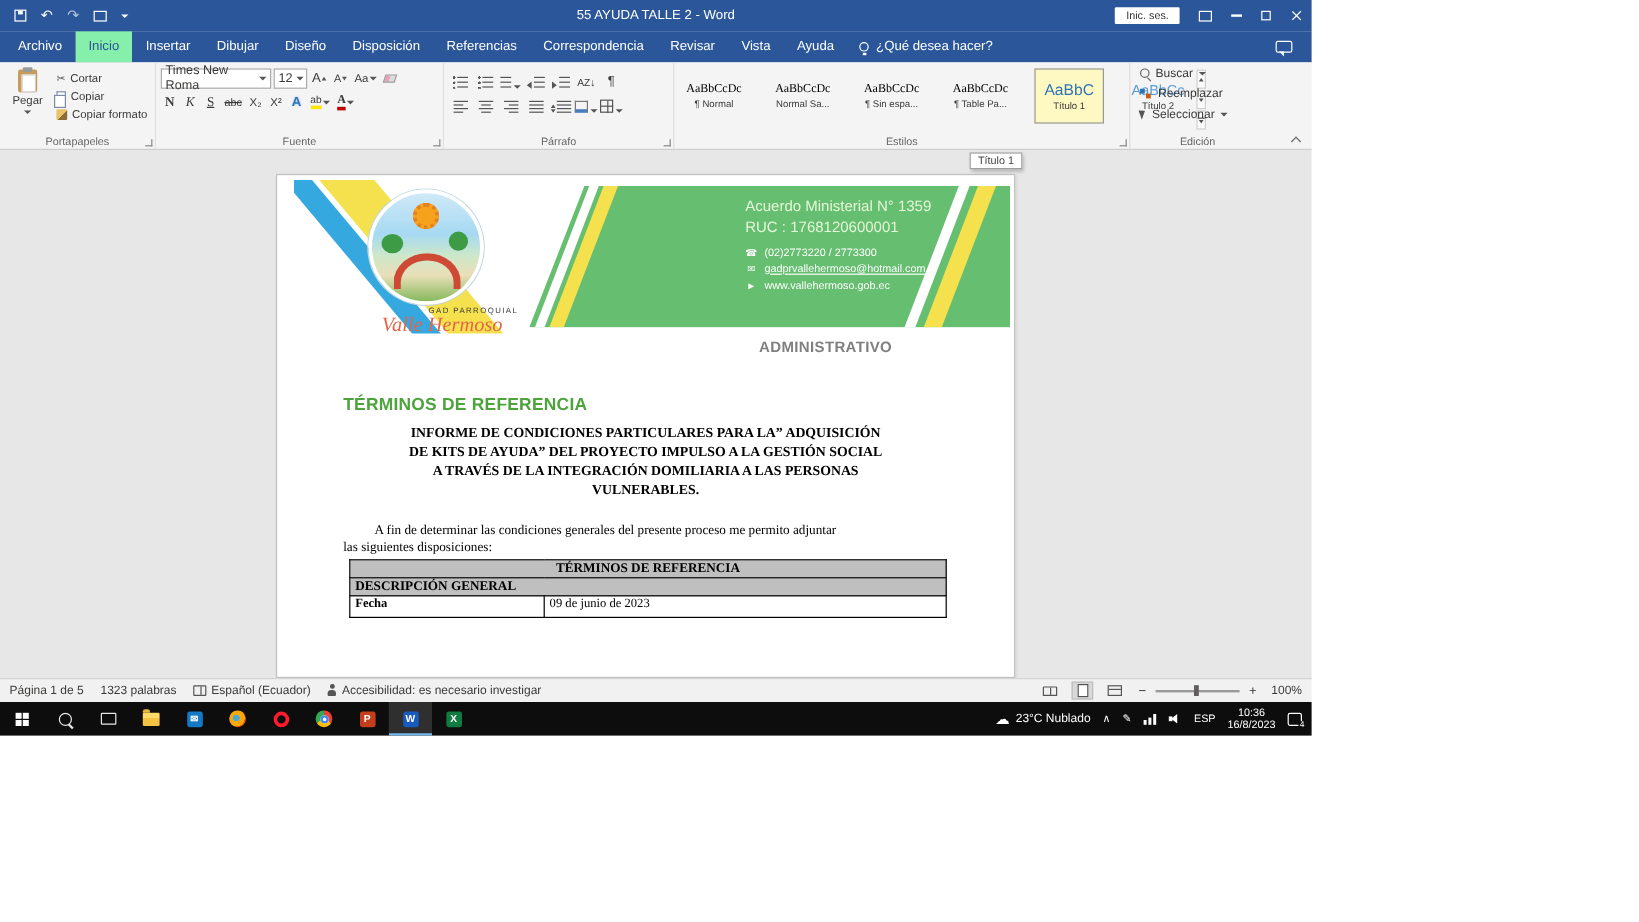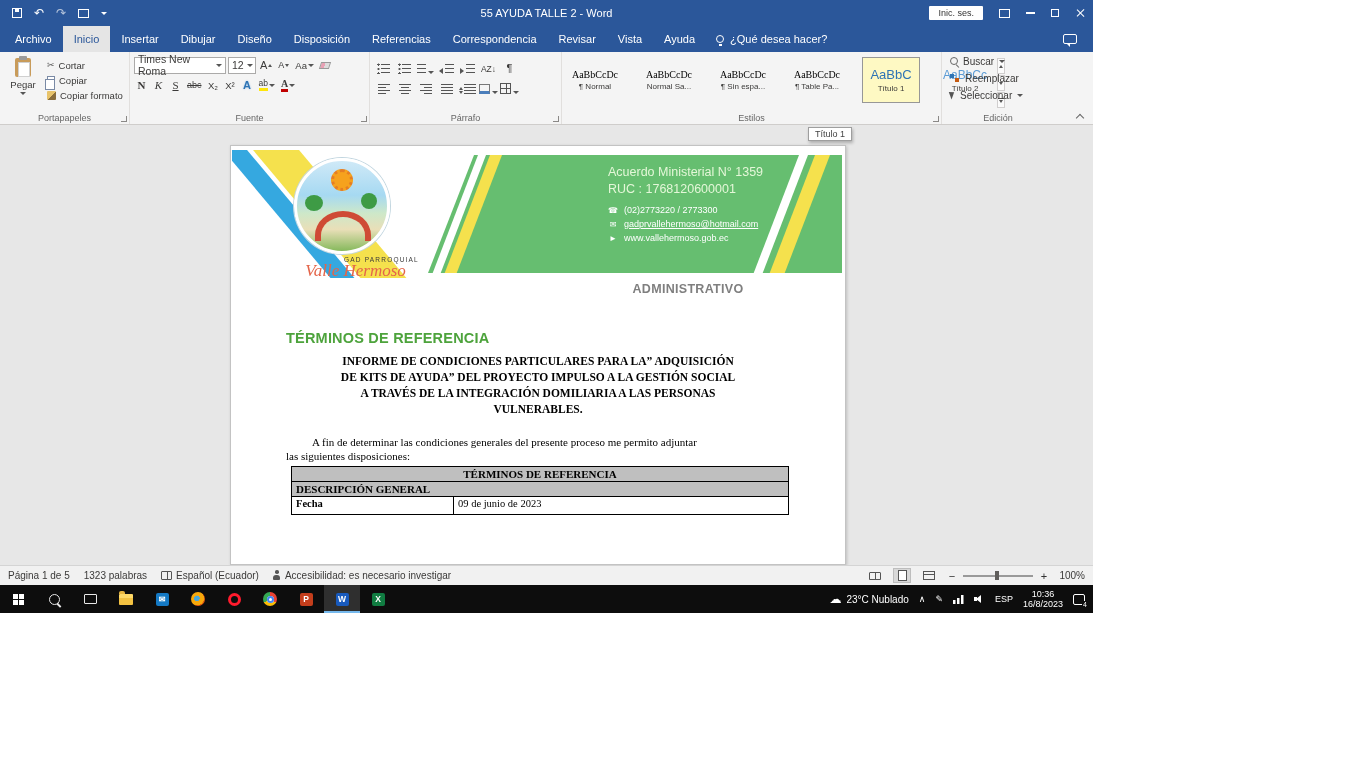--- a/index.html
+++ b/index.html
@@ -23,21 +23,21 @@
 .i-ribopt{width:11px;height:9px;border:1.5px solid #fff}
 .i-min{width:9px;height:1.5px;background:#fff}
 .i-max{width:8px;height:8px;border:1.5px solid #fff}
 .i-close{position:relative;width:10px;height:10px}
 .i-close::before,.i-close::after{content:"";position:absolute;left:4.5px;top:0;width:1.3px;height:10px;background:#fff}
 .i-close::before{transform:rotate(45deg)}.i-close::after{transform:rotate(-45deg)}
 
 
 .tabsbar{height:26px;background:#2b579a;display:flex;align-items:stretch;color:#fff;padding-left:4px}
 .tab{display:flex;align-items:center;padding:0 11px;font-size:11px;white-space:nowrap}
-.tab.active{background:#e5e5e5;color:#2b579a}
+.tab.active{background:#86efac;color:#2b579a}
 .tellme{display:flex;align-items:center;gap:6px;padding:0 10px;font-size:11px}
 .i-bulb{width:8px;height:8px;border:1.3px solid #fff;border-radius:50%;position:relative}
 .i-bulb::after{content:"";position:absolute;left:1.5px;bottom:-3.5px;width:3px;height:2px;background:#fff}
 .i-comment{margin-left:auto;margin-right:16px;align-self:center;width:14px;height:10px;border:1.3px solid #fff;border-radius:2px;position:relative}
 .i-comment::after{content:"";position:absolute;left:2px;bottom:-4px;width:0;height:0;border-left:4px solid transparent;border-top:4px solid #fff}
 
 
 .ribbon{height:73px;background:#f4f4f4;border-bottom:1px solid #cfcdcb;display:flex;position:relative;color:#3b3a39}
 .grp{position:relative;height:100%;border-right:1px solid #e1dfdd;padding:3px 4px 13px}
 .grp-label{position:absolute;left:0;right:0;bottom:1px;text-align:center;font-size:9px;color:#666}
@@ -98,21 +98,21 @@
 .i-find{width:8px;height:8px;border:1.3px solid #666;border-radius:50%;position:relative}
 .i-find::after{content:"";position:absolute;left:6px;top:6px;width:1.3px;height:4px;background:#666;transform:rotate(-45deg)}
 .i-repl{width:10px;height:9px;background-image:linear-gradient(#2e74b5,#2e74b5),linear-gradient(#c55a11,#c55a11);background-size:4px 4px,4px 4px;background-position:0 0,5px 4px;background-repeat:no-repeat}
 .i-selc{width:0;height:0;border-left:5px solid #555;border-top:2px solid transparent;border-bottom:6px solid transparent;transform:rotate(-20deg)}
 .rib-collapse{position:absolute;right:8px;bottom:4px;width:10px;height:7px}
 .rib-collapse::before{content:"";position:absolute;left:2px;top:2px;width:5px;height:5px;border-left:1.5px solid #666;border-top:1.5px solid #666;transform:rotate(45deg)}
 
 
 .canvas{position:relative;height:440px;background:#e7e7e7;overflow:hidden}
 .page{position:absolute;left:230px;top:20px;width:616px;height:420px;background:#fff;border:1px solid #c3c3c3;box-shadow:1px 1px 3px rgba(0,0,0,.18)}
-.banner{position:absolute;left:1px;top:4px;right:3px;height:128px;overflow:hidden}
+.banner{position:absolute;left:14px;top:4px;right:3px;height:128px;overflow:hidden}
 .st-blue{position:absolute;left:-14px;top:-6px;width:24px;height:150px;background:#35a8e0;transform:skewX(40deg);transform-origin:top left}
 .st-yel{position:absolute;left:16px;top:-6px;width:46px;height:150px;background:#f5e14d;transform:skewX(40deg);transform-origin:top left}
 .emblem{position:absolute;left:62px;top:8px;width:96px;height:96px;border-radius:50%;background:linear-gradient(180deg,#cfe9f7 0%,#a6d9f2 38%,#cde8c9 58%,#e9dfb8 76%,#86b95c 100%);border:3px solid #fff;box-shadow:0 0 0 1px #c2d6e0;overflow:hidden}
 .gear{position:absolute;left:34px;top:8px;width:22px;height:22px;border-radius:50%;background:#f6a21d;border:3px dotted #e67e22}
 .tree{position:absolute;width:18px;height:16px;border-radius:50%;background:#3e9b45}
 .tree.t1{left:8px;top:34px}.tree.t2{left:64px;top:32px;width:16px}
 .bridge{position:absolute;left:18px;top:50px;width:56px;height:30px;border:6px solid #cf4a35;border-bottom:none;border-top-left-radius:30px 26px;border-top-right-radius:30px 26px}
 .org-small{position:absolute;left:92px;top:106px;width:115px;font-size:6.5px;color:#3a3a3a;letter-spacing:1.2px;text-align:center}
 .org{position:absolute;left:36px;top:111px;width:175px;text-align:center;font-family:"Liberation Serif",serif;font-style:italic;font-size:17px;color:#e4654a}
 .gband{position:absolute;left:196px;top:5px;right:0;height:118px;background:#66be70;-webkit-clip-path:polygon(46px 0,100% 0,100% 100%,0 100%);clip-path:polygon(46px 0,100% 0,100% 100%,0 100%)}

